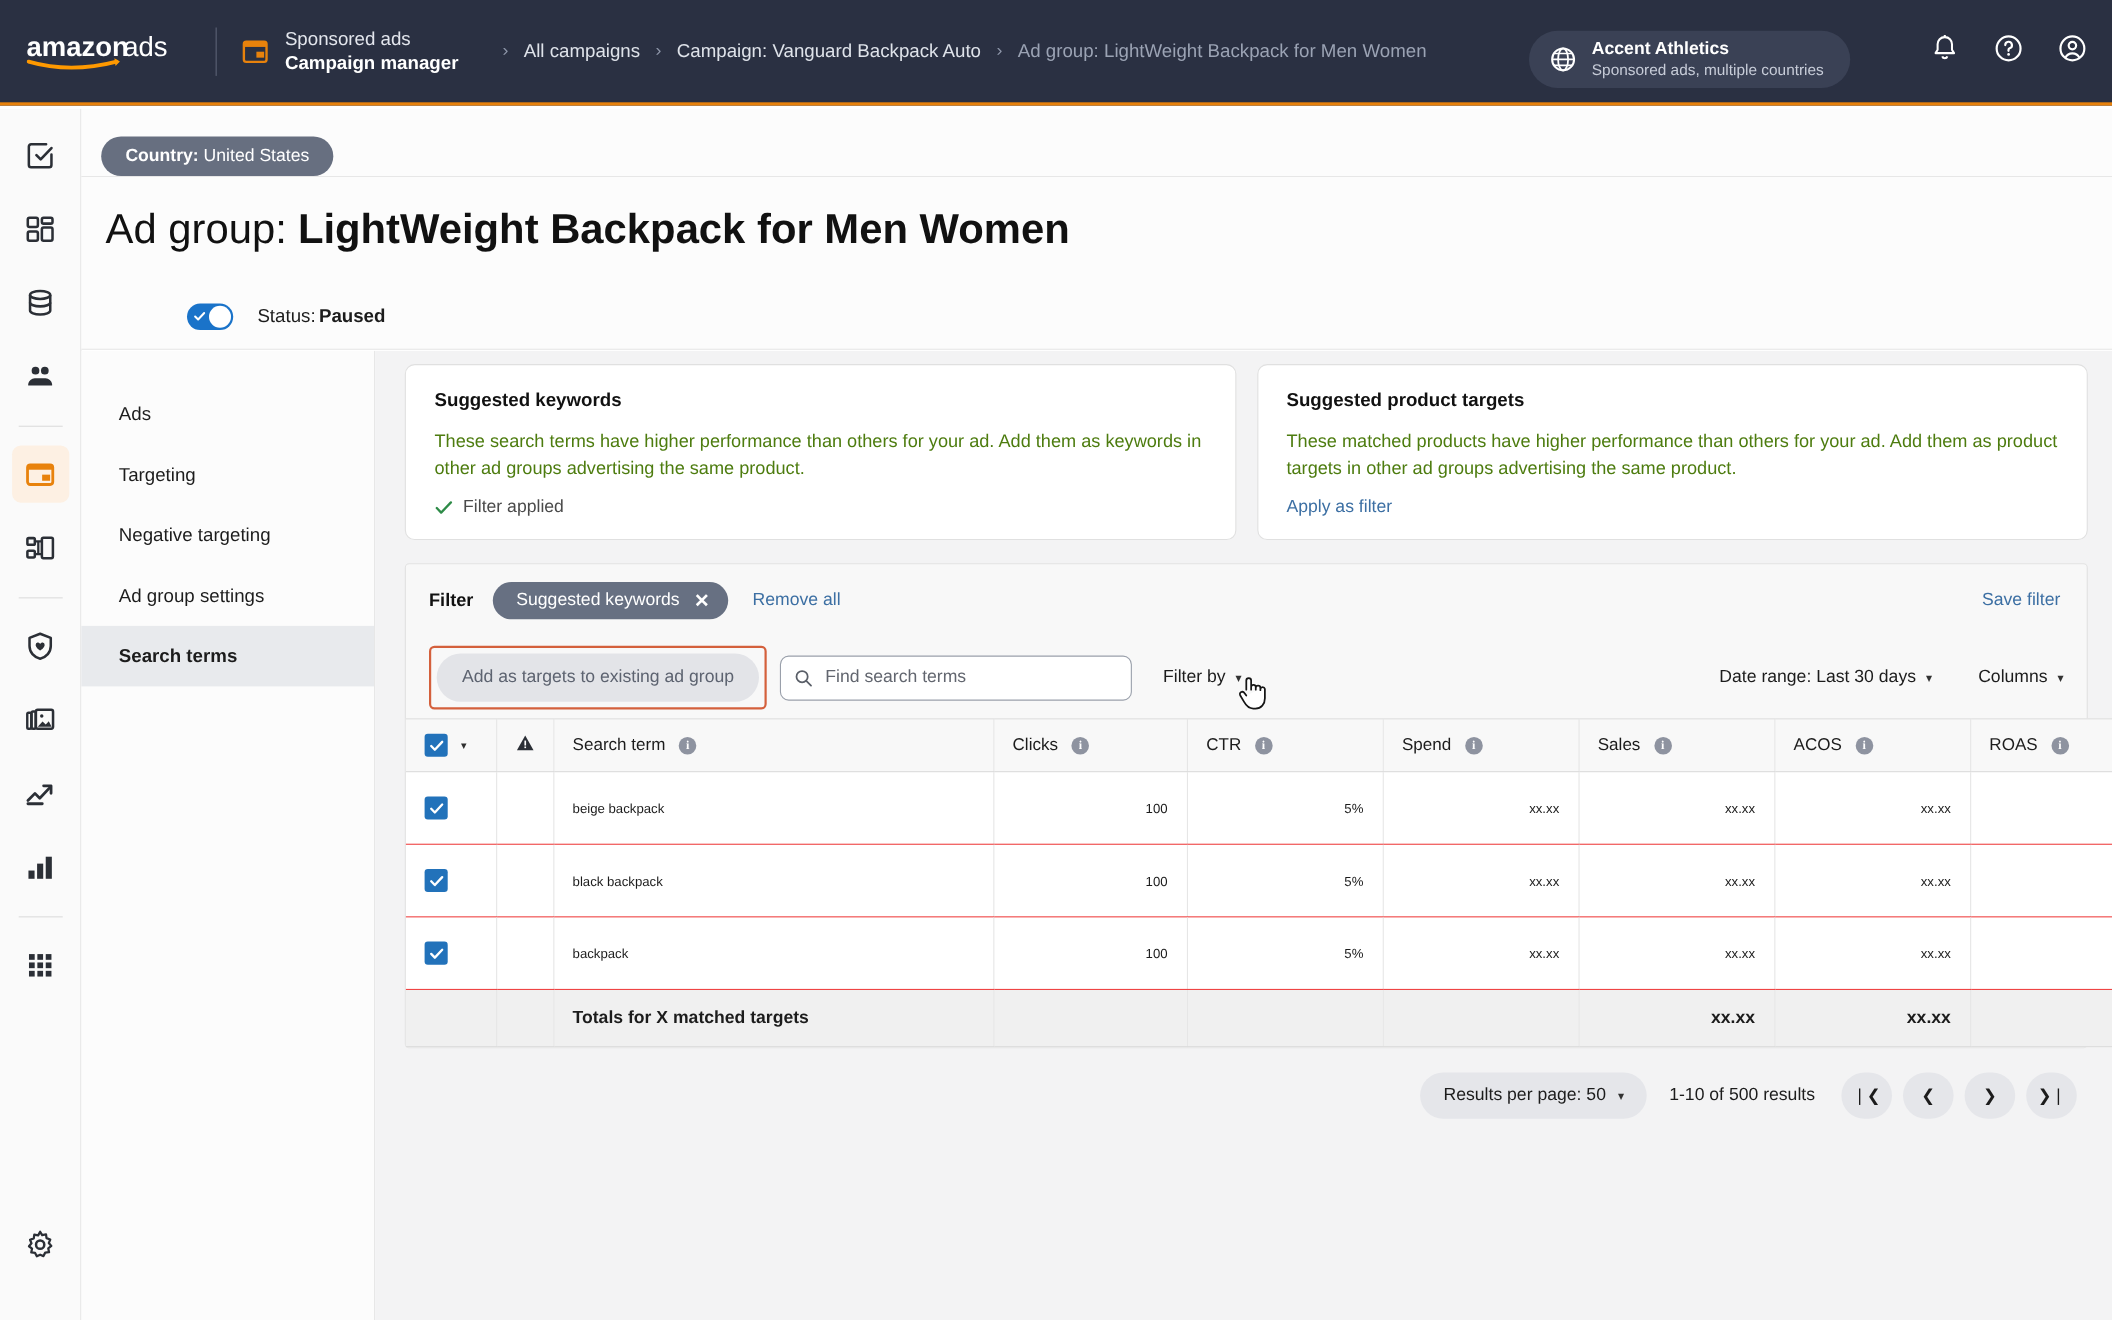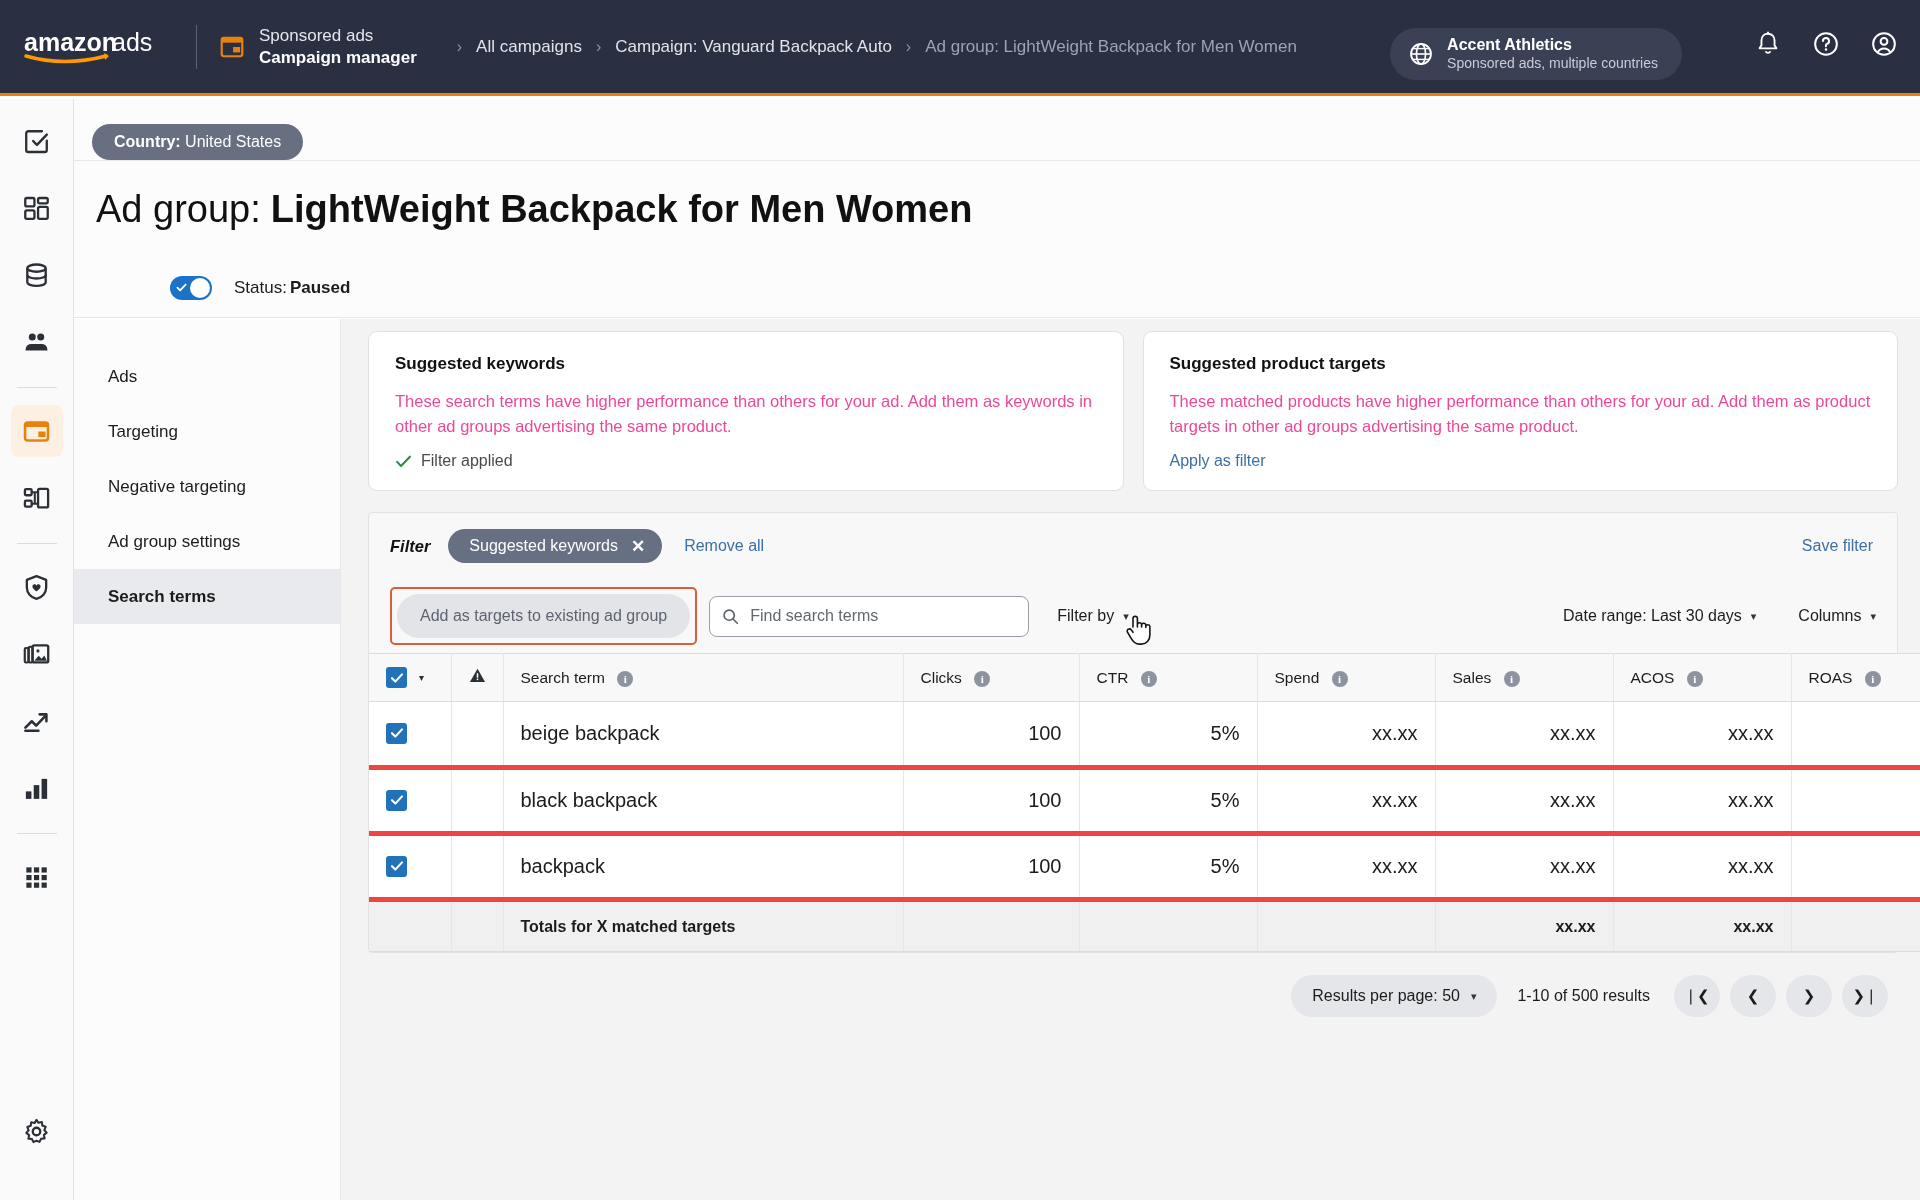--- a/index.html
+++ b/index.html
@@ -123,35 +123,35 @@
     background: #f3f3f4; padding: 12px 22px 0 27px;
   }
 
   
   .cards { display: flex; gap: 19px; }
   .card {
     background: #fff; border: 1px solid #e0e0e0; border-radius: 9px;
     padding: 22px 26px 20px; flex: 1;
   }
   .card h3 { font-size: 17px; color: #111; margin-bottom: 15px; }
-  .card p { font-size: 16.5px; color: #ec4899; line-height: 1.52; margin-bottom: 13px; }
+  .card p { font-size: 16.5px; color: #4d7c0f; line-height: 1.52; margin-bottom: 13px; }
   .filter-applied { display: flex; align-items: center; font-size: 16px; color: #4a4a4a; }
   .filter-applied svg { width: 17px; height: 17px; margin-right: 9px; }
   .link { color: #3c6fa3; font-size: 16px; cursor: pointer; }
 
   
   .panel {
     margin-top: 21px; background: #f8f8f8;
     border: 1px solid #e2e2e2; border-radius: 4px;
   }
   .filterrow {
     height: 66px; display: flex; align-items: center; padding: 0 21px;
     position: relative;
   }
-  .filterrow .flabel { font-size: 16.5px; font-weight: bold; color: #111; margin-right: 18px; font-style: italic; }
+  .filterrow .flabel { font-size: 16.5px; font-weight: bold; color: #111; margin-right: 18px; }
   .fchip {
     background: #677082; color: #fff; border-radius: 20px;
     padding: 8px 17px 8px 21px; font-size: 16px;
     display: flex; align-items: center; gap: 13px; cursor: pointer;
   }
   .fchip .x { font-size: 17px; font-weight: bold; line-height: 1;}
   .removeall { color: #3c6fa3; font-size: 16px; margin-left: 22px; cursor: pointer; }
   .savefilter { position: absolute; right: 24px; color: #3c6fa3; font-size: 16px; cursor: pointer; }
 
   
@@ -186,22 +186,22 @@
   
   table { width: 100%; border-collapse: collapse; background: #fff; table-layout: fixed;}
   thead th {
     background: #f8f8f8; border-top: 1px solid #dcdcdc; border-bottom: 1px solid #dcdcdc;
     border-right: 1px solid #e6e6e6;
     height: 48px; font-size: 15.5px; font-weight: normal; color: #1c1c1c;
     text-align: left; padding: 0 17px; vertical-align: middle;
   }
   thead th.num { text-align: left; }
   tbody td {
-    border-bottom: 5px solid #ef4444; border-right: 1px solid #e6e6e6;
-    height: 66px; font-size: 20px; color: #1c1c1c; padding: 0 17px;
+    border-bottom: 1px solid #ef4444; border-right: 1px solid #e6e6e6;
+    height: 66px; font-size: 12px; color: #1c1c1c; padding: 0 17px;
     vertical-align: middle;
   }
   td.num, th.num { text-align: right; }
   .cb {
     width: 21px; height: 21px; border-radius: 3px; background: #2272ba;
     display: inline-flex; align-items: center; justify-content: center;
   }
   .cb svg { width: 14px; height: 14px; }
   .hdr-cb-cell { display: flex; align-items: center; gap: 12px; }
   .hdr-caret { font-size: 10px; color: #2f2f2f; }

